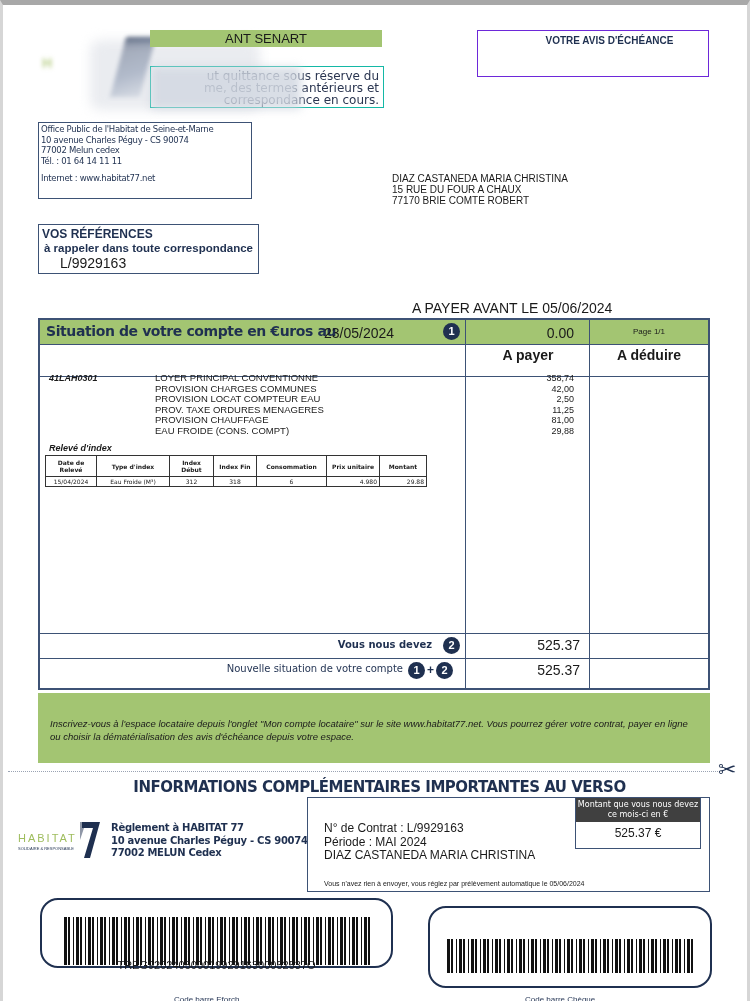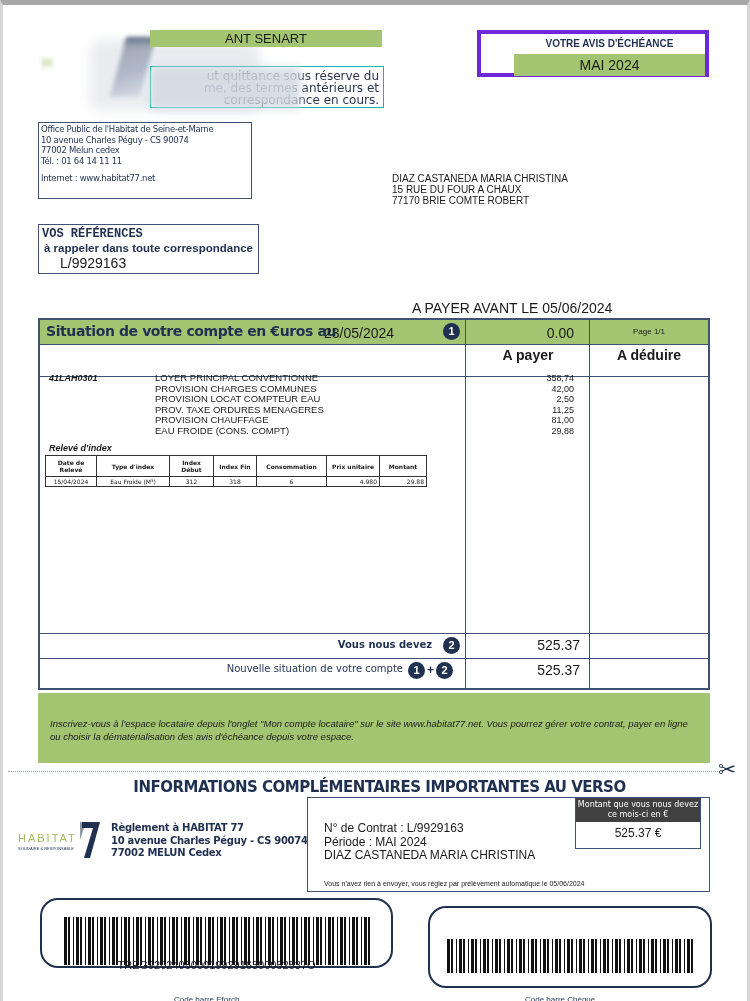--- a/index.html
+++ b/index.html
@@ -12,31 +12,31 @@
   
   .logo-blur { left: 40px; top: 35px; width: 120px; height: 65px; }
   .logo-blur .h-text { position: absolute; left: 2px; top: 20px; font-size: 14px; color: #9fbd5e; letter-spacing: 2px; filter: blur(2px); }
   .logo-blur .seven { position: absolute; left: 78px; top: 2px; width: 30px; height: 60px; background: linear-gradient(160deg,#1f3050 0%,#5b6f92 60%,#c8d0dd 100%); transform: skewX(-15deg); filter: blur(2px); opacity: .85; }
   .blur-patch { left: 90px; top: 40px; width: 170px; height: 70px; background: rgba(220,224,230,0.6); filter: blur(6px); border-radius: 10px; }
 
   .agency-banner { left: 150px; top: 30px; width: 232px; height: 17px; text-align: center; font-size: 13px; line-height: 17px; }
   .quittance-box { left: 150px; top: 66px; width: 234px; height: 42px; border: 1px solid #14b8a6; font-size: 12px; line-height: 12px; padding: 3px 4px 0 0; text-align: right; color: #2a3550; font-family: "DejaVu Sans", sans-serif; }
   .quittance-box .fog { position:absolute; left:0; top:0; width:150px; height:42px; background: rgba(210,216,226,0.85); filter: blur(5px); }
 
-  .avis-box { left: 477px; top: 30px; width: 232px; height: 47px; border: 4px solid #6d28d9; padding-left: 33px; }
+  .avis-box { left: 477px; top: 30px; width: 232px; height: 47px; border: 1px solid #6d28d9; padding-left: 33px; }
   .avis-box .t { height: 20px; text-align: center; font-size: 10px; font-weight: bold; line-height: 20px; color: #1f3050; }
   .avis-box .m { height: 22px; text-align: center; font-size: 14px; line-height: 22px; }
 
   .office-box { left: 38px; top: 122px; width: 214px; height: 77px; border: 1px solid #3d5275; padding: 1px 2px; font-size: 8.5px; line-height: 10.5px; color: #1f3050; font-family: "DejaVu Sans", sans-serif; letter-spacing: -0.3px; }
   .office-box .web { margin-top: 7px; }
 
   .recipient { left: 392px; top: 173px; font-size: 10px; line-height: 11px; }
 
   .refs-box { left: 38px; top: 224px; width: 221px; height: 50px; border: 1px solid #3d5275; padding: 2px 3px; color: #1f3050; }
-  .refs-box .a { font-size: 12px; font-weight: bold; line-height: 14px; font-family: Liberation Mono, monospace; }
+  .refs-box .a { font-size: 12px; font-weight: bold; line-height: 14px; }
   .refs-box .b { font-size: 11.5px; font-weight: bold; line-height: 14px; text-align: center; }
   .refs-box .c { font-size: 14px; color: #1a1a1a; padding-left: 18px; line-height: 17px; }
 
   .due-date { left: 412px; top: 300px; font-size: 14px; }
 
   
   .acct { left: 38px; top: 318px; width: 672px; height: 372px; border: 2px solid #3d5275; }
   .acct .hdr { position:absolute; left:0; top:0; width:668px; height:25px; border-bottom: 1px solid #3d5275; }
   .acct .hdr .lbl { position:absolute; left:6px; top:3px; font-size:14px; font-weight:bold; color:#1f3050; font-family:"DejaVu Sans", sans-serif; letter-spacing:-0.4px; }
   .acct .hdr .date { position:absolute; left:284px; top:5px; font-size:14px; }
@@ -115,21 +115,20 @@
 
 <div class="abs quittance-box">
   <div class="fog"></div>
   <div>ut quittance sous réserve du</div>
   <div>me, des termes antérieurs et</div>
   <div>correspondance en cours.</div>
 </div>
 
 <div class="abs avis-box">
   <div class="t">VOTRE AVIS D'ÉCHÉANCE</div>
-  <div class="m green-bg">MAI 2024</div>
 </div>
 
 <div class="abs office-box">
   <div>Office Public de l'Habitat de Seine-et-Marne</div>
   <div>10 avenue Charles Péguy - CS 90074</div>
   <div>77002 Melun cedex</div>
   <div>Tél. : 01 64 14 11 11</div>
   <div class="web">Internet : www.habitat77.net</div>
 </div>
 

